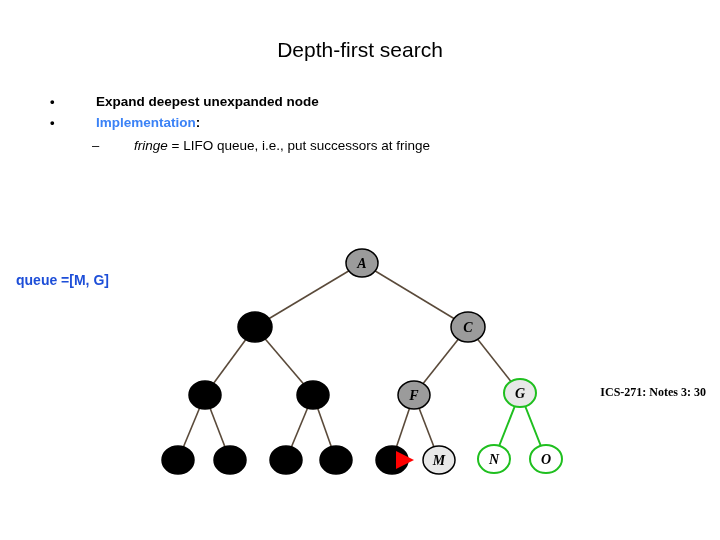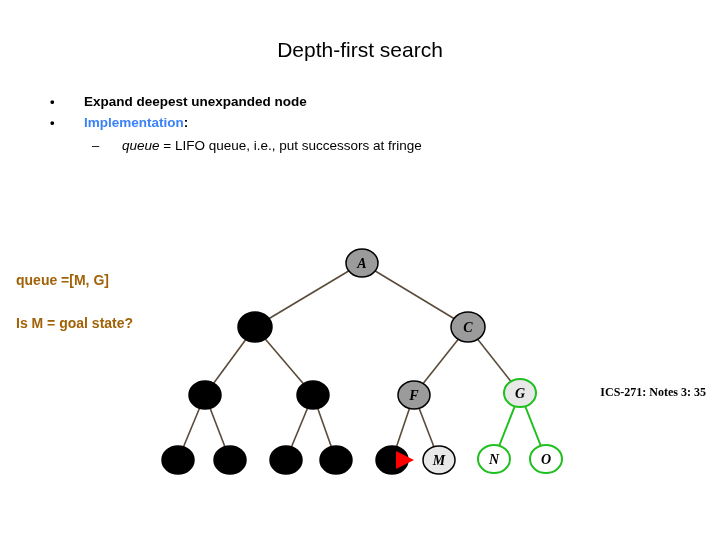--- a/index.html
+++ b/index.html
@@ -45,21 +45,21 @@
     line-height: 20px;
     margin-bottom: 1px;
   }
   .bullet-mark {
     width: 54px;
     text-align: left;
     padding-left: 20px;
     box-sizing: border-box;
     font-size: 13px;
   }
-  .bullet-text { flex: 1; }
+  .bullet-text { flex: 1; margin-left: 12px; }
   .impl-label { color: #3b82f6; }
   .impl-colon { color: #000000; }
 
   .subbullet-row {
     display: flex;
     align-items: flex-start;
     font-size: 13.5px;
     color: #000000;
     line-height: 20px;
     margin-top: 3px;
@@ -72,21 +72,21 @@
     font-size: 13px;
   }
   .fringe-word {
     font-style: italic;
   }
 
   .annot {
     position: absolute;
     font-size: 14px;
     font-weight: bold;
-    color: #a16207;
+    color: #1d4ed8;
     font-family: "Liberation Sans", sans-serif;
     white-space: nowrap;
   }
   #queue-annotation { left: 16px; top: 272px; }
   #goal-question-annotation { left: 16px; top: 315px; }
 
   .footer {
     position: absolute;
     right: 14px;
     bottom: 12px;
@@ -113,26 +113,25 @@
     <div class="bullet-row">
       <span class="bullet-mark">•</span>
       <span class="bullet-text">Expand deepest unexpanded node</span>
     </div>
     <div class="bullet-row">
       <span class="bullet-mark">•</span>
       <span class="bullet-text"><span class="impl-label">Implementation</span><span class="impl-colon">:</span></span>
     </div>
     <div class="subbullet-row">
       <span class="subbullet-mark">–</span>
-      <span class="bullet-text"><span class="fringe-word">queue</span><span> = LIFO queue, i.e., put successors at fringe</span></span>
+      <span class="bullet-text"><span class="fringe-word">fringe</span><span> = LIFO queue, i.e., put successors at fringe</span></span>
     </div>
   </div>
 
   <div class="annot" id="queue-annotation">queue =[M, G]</div>
-  <div class="annot" id="goal-question-annotation">Is M = goal state?</div>
 
   <svg class="tree" width="460" height="270">
     <g id="tree-edges">
         <line x1="222" y1="33" x2="115" y2="97" stroke="#5a4a3a" stroke-width="1.6"></line>
         <line x1="222" y1="33" x2="328" y2="97" stroke="#5a4a3a" stroke-width="1.6"></line>
         <line x1="115" y1="97" x2="65" y2="165" stroke="#5a4a3a" stroke-width="1.6"></line>
         <line x1="115" y1="97" x2="173" y2="165" stroke="#5a4a3a" stroke-width="1.6"></line>
         <line x1="328" y1="97" x2="274" y2="165" stroke="#5a4a3a" stroke-width="1.6"></line>
         <line x1="328" y1="97" x2="380" y2="163" stroke="#5a4a3a" stroke-width="1.6"></line>
         <line x1="65" y1="165" x2="38" y2="230" stroke="#5a4a3a" stroke-width="1.6"></line>
@@ -196,15 +195,15 @@
         <g>
           <ellipse cx="406" cy="229" rx="16" ry="14" fill="#ffffff" stroke="#1fbf1f" stroke-width="2"></ellipse>
           <text x="406" y="234" text-anchor="middle" fill="#000000" font-size="14" font-family="&quot;Liberation Serif&quot;, serif" font-weight="bold" font-style="italic">O</text>
         </g>
       </g>
     <g id="tree-pointer">
         <polygon points="256,221 274,230 256,239" fill="#ff0000"></polygon>
       </g>
   </svg>
 
-  <div class="footer">ICS-271: Notes 3: 35</div>
+  <div class="footer">ICS-271: Notes 3: 30</div>
 
 </div>
 
 </body></html>

